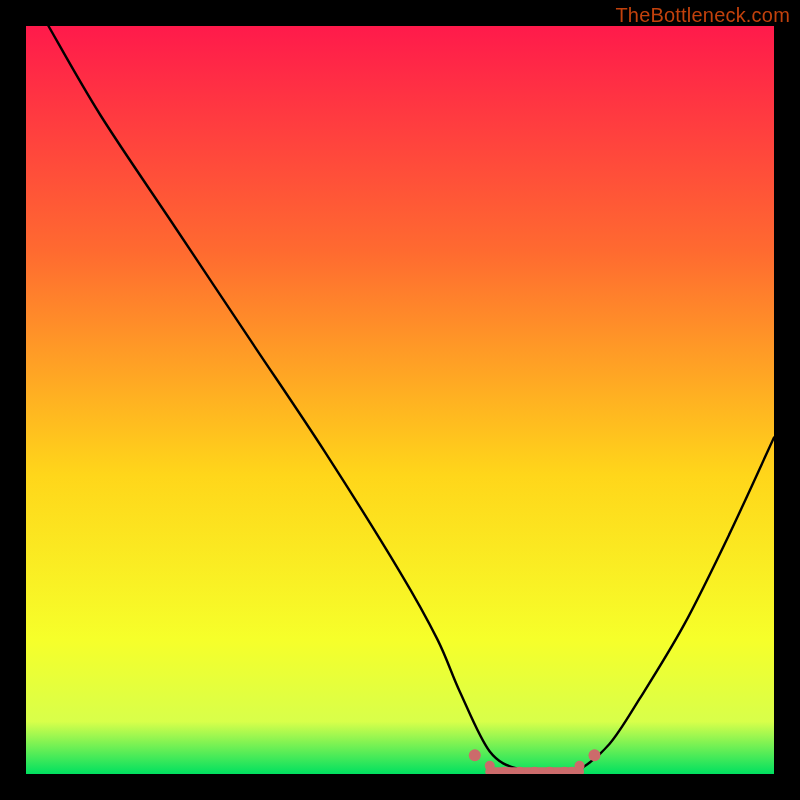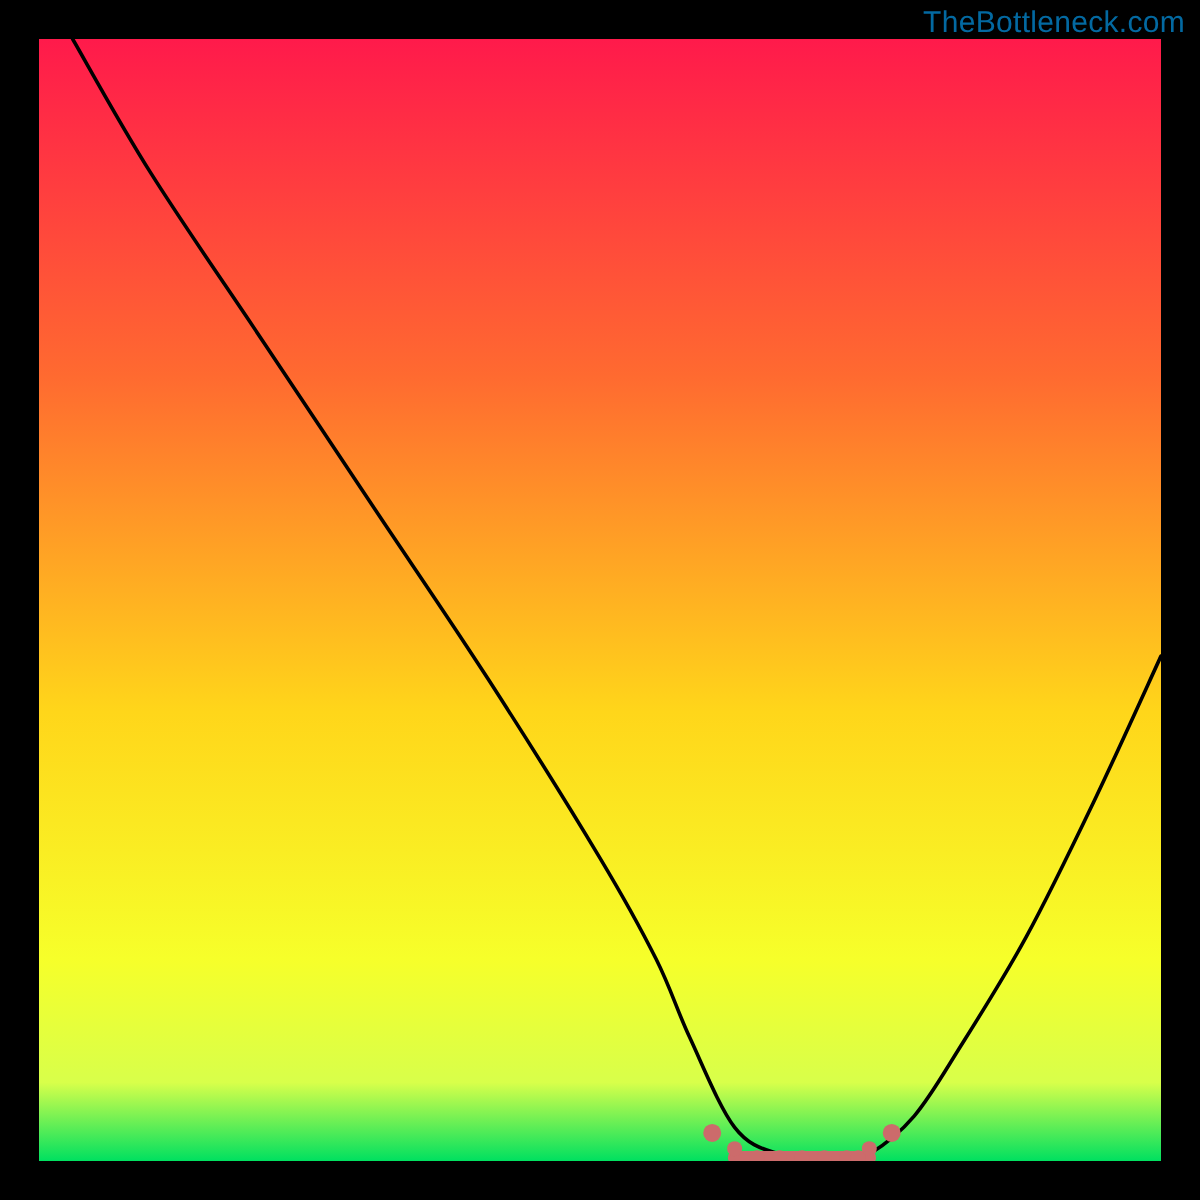--- a/index.html
+++ b/index.html
@@ -16,21 +16,21 @@
     left: 26px;
     top: 26px;
     width: 748px;
     height: 748px;
     background: #000;
   }
   .watermark {
     position: absolute;
     top: 4px;
     right: 10px;
-    color: #0369a1;
+    color: #c2410c;
     font-size: 20px;
     font-weight: 400;
     letter-spacing: 0.2px;
     z-index: 5;
   }
   .plot {
     position: absolute;
     left: 0;
     top: 0;
     width: 748px;

